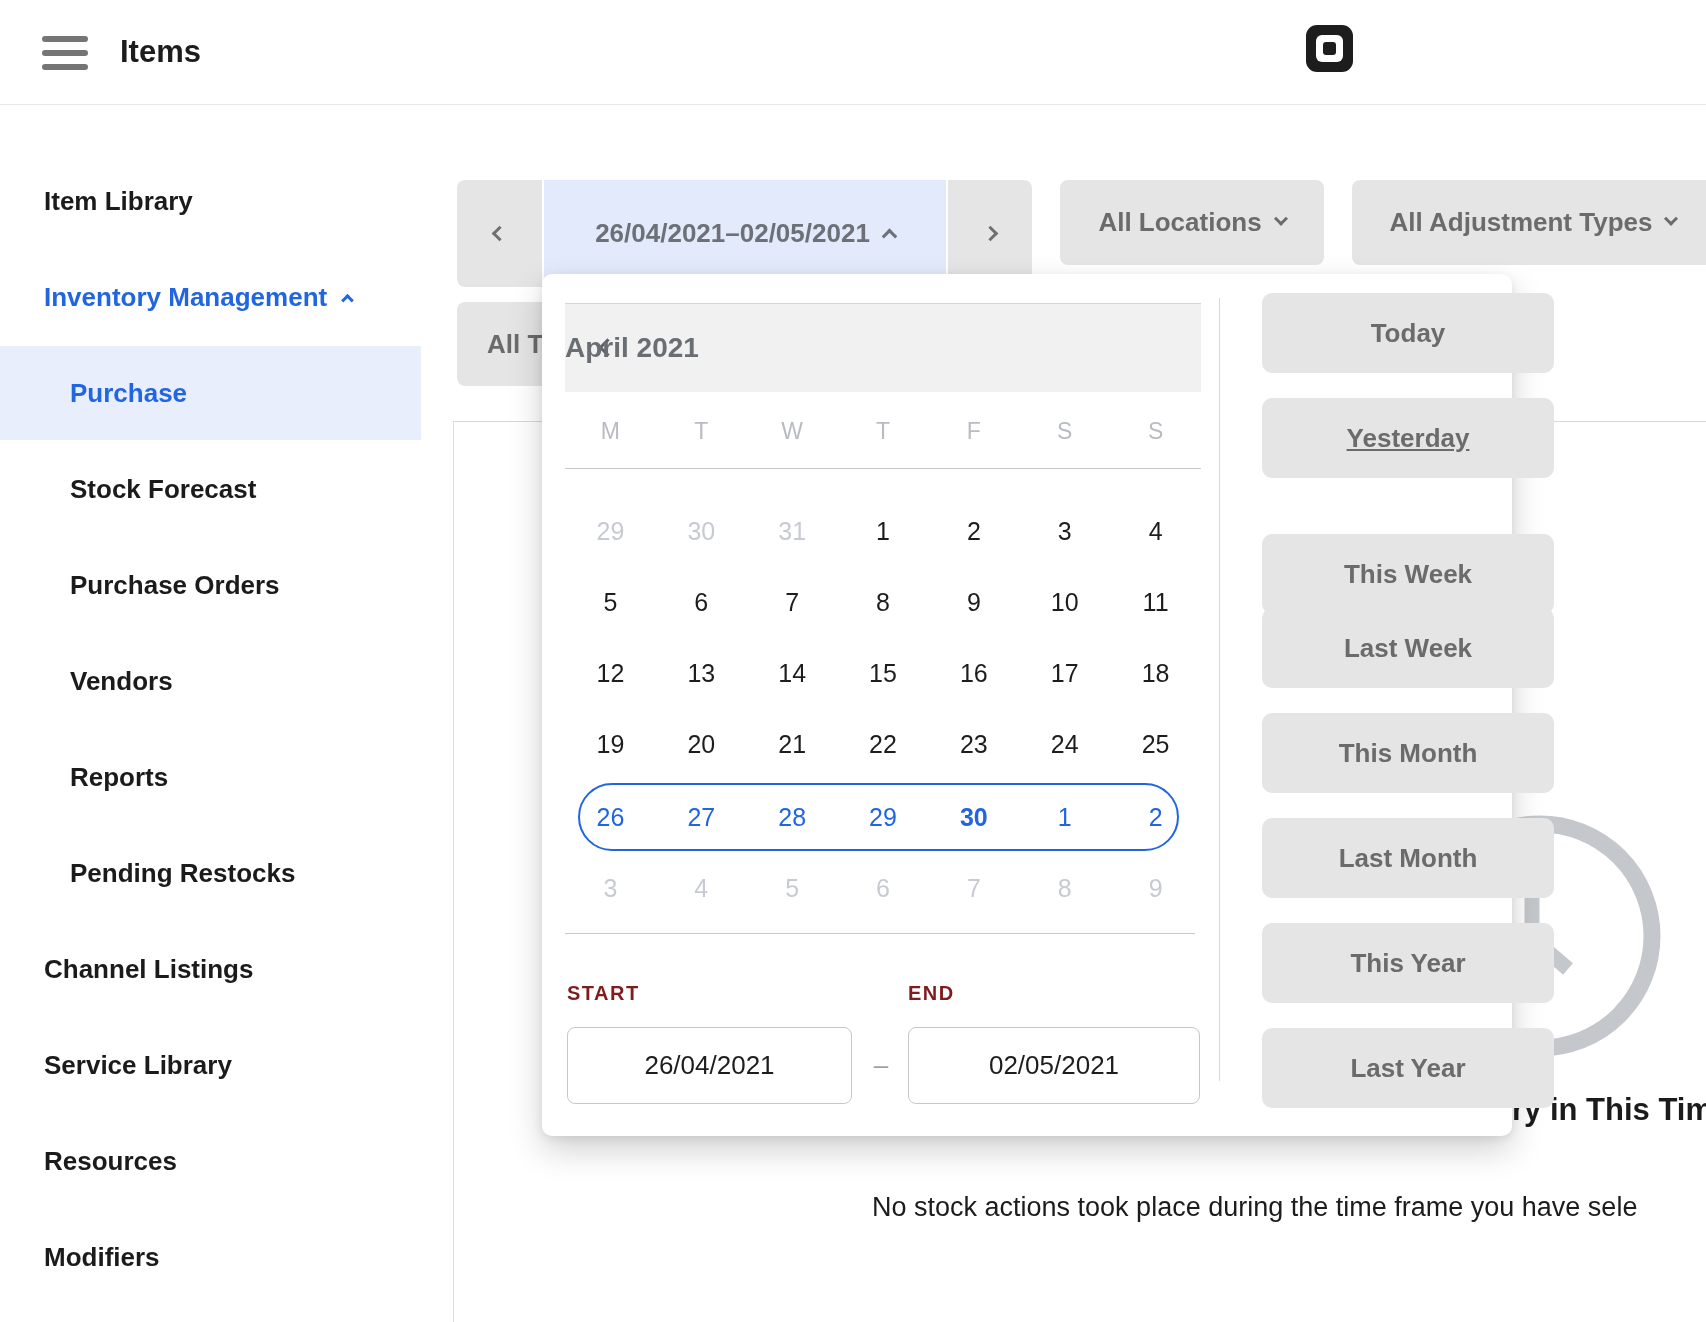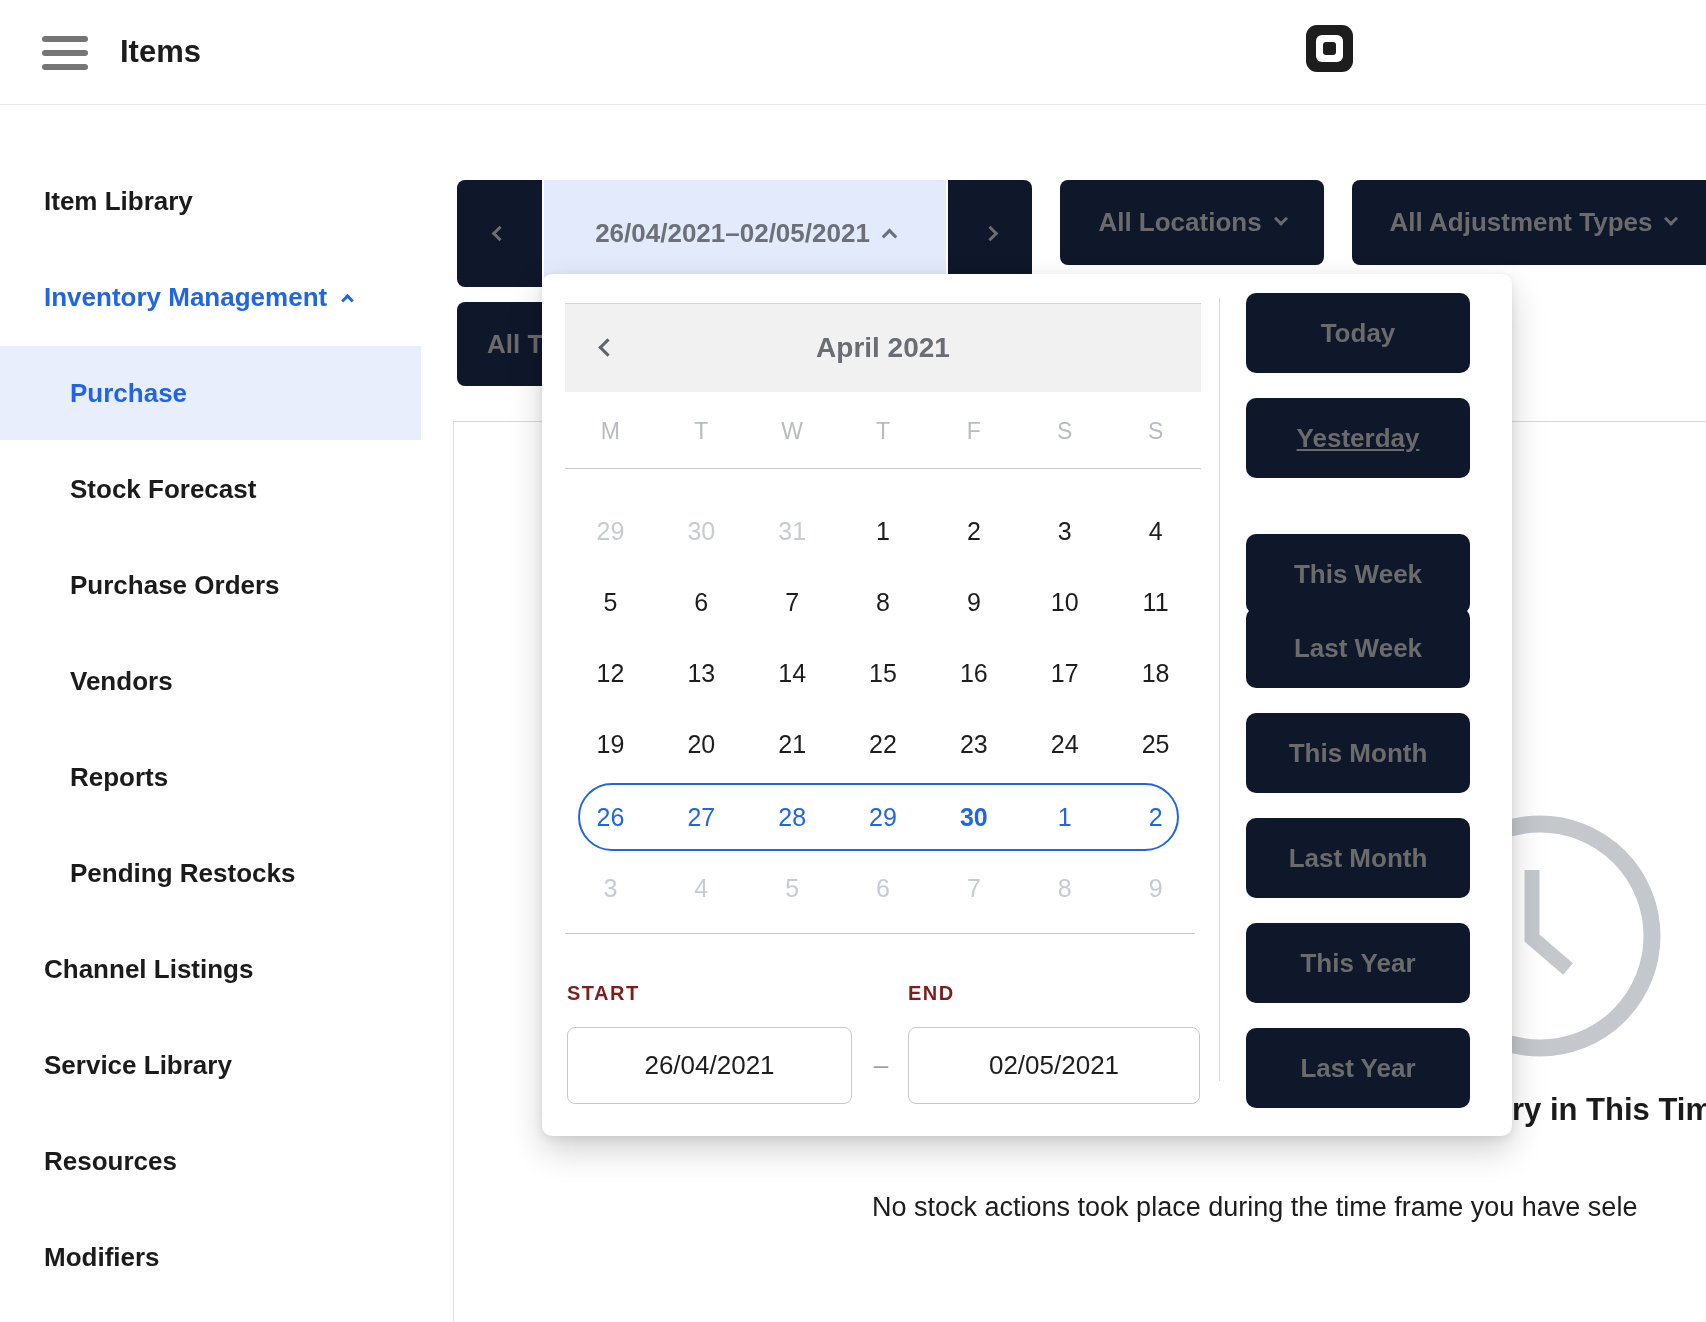--- a/index.html
+++ b/index.html
@@ -38,21 +38,21 @@
   
   .sidebar { position:absolute; left:0; top:105px; width:453px; height:1217px; background:#fff; z-index:2; }
   .side-item { position:absolute; left:0; width:421px; height:94px; display:flex; align-items:center;
                padding-left:44px; font-size:26px; font-weight:bold; color:#1b1b1b; cursor:pointer; white-space:nowrap; }
   .side-item.nested { padding-left:70px; }
   .side-item.accent { color:#2166e0; }
   .side-item.active { background:#e8eefb; }
   .side-item .chev { margin-left:16px; }
 
   
-  .gbtn { background:#0f172a; color:#6b6b6b; font-weight:bold; font-size:26px;
+  .gbtn { background:#e5e5e5; color:#6b6b6b; font-weight:bold; font-size:26px;
           display:flex; align-items:center; justify-content:center; cursor:pointer; }
   .seg-group { position:absolute; left:457px; top:180px; height:85px; display:flex; gap:2px; z-index:2; }
   .seg { height:107px; }
   .seg.first { width:85px; border-radius:8px 0 0 8px; }
   .seg.mid   { width:402px; background:#e2eafb; color:#6d7177; }
   .seg.mid .chev { color:#6d7177; margin-left:14px; }
   .seg.last  { width:84px; border-radius:0 8px 8px 0; }
   .seg .chev { color:#6f6f6f; }
   .drop-btn { position:absolute; top:180px; height:85px; border-radius:8px; z-index:2; }
   .drop-btn .chev { margin-left:14px; width:10px; height:10px; border-width:3px; }
@@ -71,42 +71,42 @@
   
   .popover { position:absolute; left:542px; top:274px; width:970px; height:862px; background:#fff;
              border-radius:10px; z-index:10;
              box-shadow:0 14px 34px rgba(0,0,0,0.18), 0 3px 10px rgba(0,0,0,0.08); }
   .month-bar { position:absolute; left:23px; top:29px; width:636px; height:89px;
                background:#f1f1f2; border-top:1px solid #d5d5d5; }
   .prev-month { position:absolute; left:40px; top:29px; width:50px; height:89px;
                 display:flex; align-items:center; justify-content:center; cursor:pointer; color:#5f6368; }
   .prev-month .chev { width:13px; height:13px; }
   .month-title { position:absolute; left:23px; top:29px; width:636px; height:89px; line-height:89px;
-                 text-align:center; font-size:28px; font-weight:bold; color:#6a6e73; }
+                 font-size:28px; font-weight:bold; color:#6a6e73; }
   .weekday-row { position:absolute; left:23px; top:137px; width:636px; height:40px; display:flex; }
   .weekday-row span { flex:1; text-align:center; line-height:40px; font-size:23px; color:#b8bcc2; }
   .wk-divider { position:absolute; left:23px; top:194px; width:636px; height:1px; background:#c9c9c9; }
   .cal-row { position:absolute; left:23px; width:636px; height:40px; display:flex; }
   .cal-row span { flex:1; text-align:center; line-height:40px; font-size:25px; color:#1d1d1f; cursor:pointer; }
   .cal-row span.out { color:#c7cbd1; }
   .cal-row span.sel { color:#2166e0; }
   .cal-row span.bold { font-weight:bold; }
   .range-pill { position:absolute; left:36px; top:509px; width:601px; height:68px;
                 border:2px solid #2166e0; border-radius:34px; }
   .bottom-divider { position:absolute; left:23px; top:659px; width:630px; height:1px; background:#c9c9c9; }
   .se-label { position:absolute; top:708px; font-size:20px; font-weight:bold; color:#7f1d1d; letter-spacing:1.5px; }
   #start-label { left:25px; } #end-label { left:366px; }
   .date-input { position:absolute; top:753px; height:77px; border:1px solid #c6c9cc; border-radius:8px;
                 background:#fff; font-family:"Liberation Sans",sans-serif; font-size:26px; color:#1d1d1f;
                 text-align:center; outline:none; }
   #start-input { left:25px; width:285px; } #end-input { left:366px; width:292px; }
   .range-dash { position:absolute; left:325px; top:753px; width:28px; height:77px; line-height:77px;
                 text-align:center; color:#9aa0a6; font-size:26px; }
   .vsep { position:absolute; left:677px; top:24px; width:1px; height:783px; background:#d8d8d8; }
-  .preset-btn { position:absolute; left:704px; width:224px; height:80px; border-radius:10px; }
+  .preset-btn { position:absolute; left:720px; width:292px; height:80px; border-radius:10px; }
 </style>
 </head>
 <body>
 
 <div class="header">
   <div class="hamburger">
       <i></i>
       <i></i>
       <i></i>
     </div>

